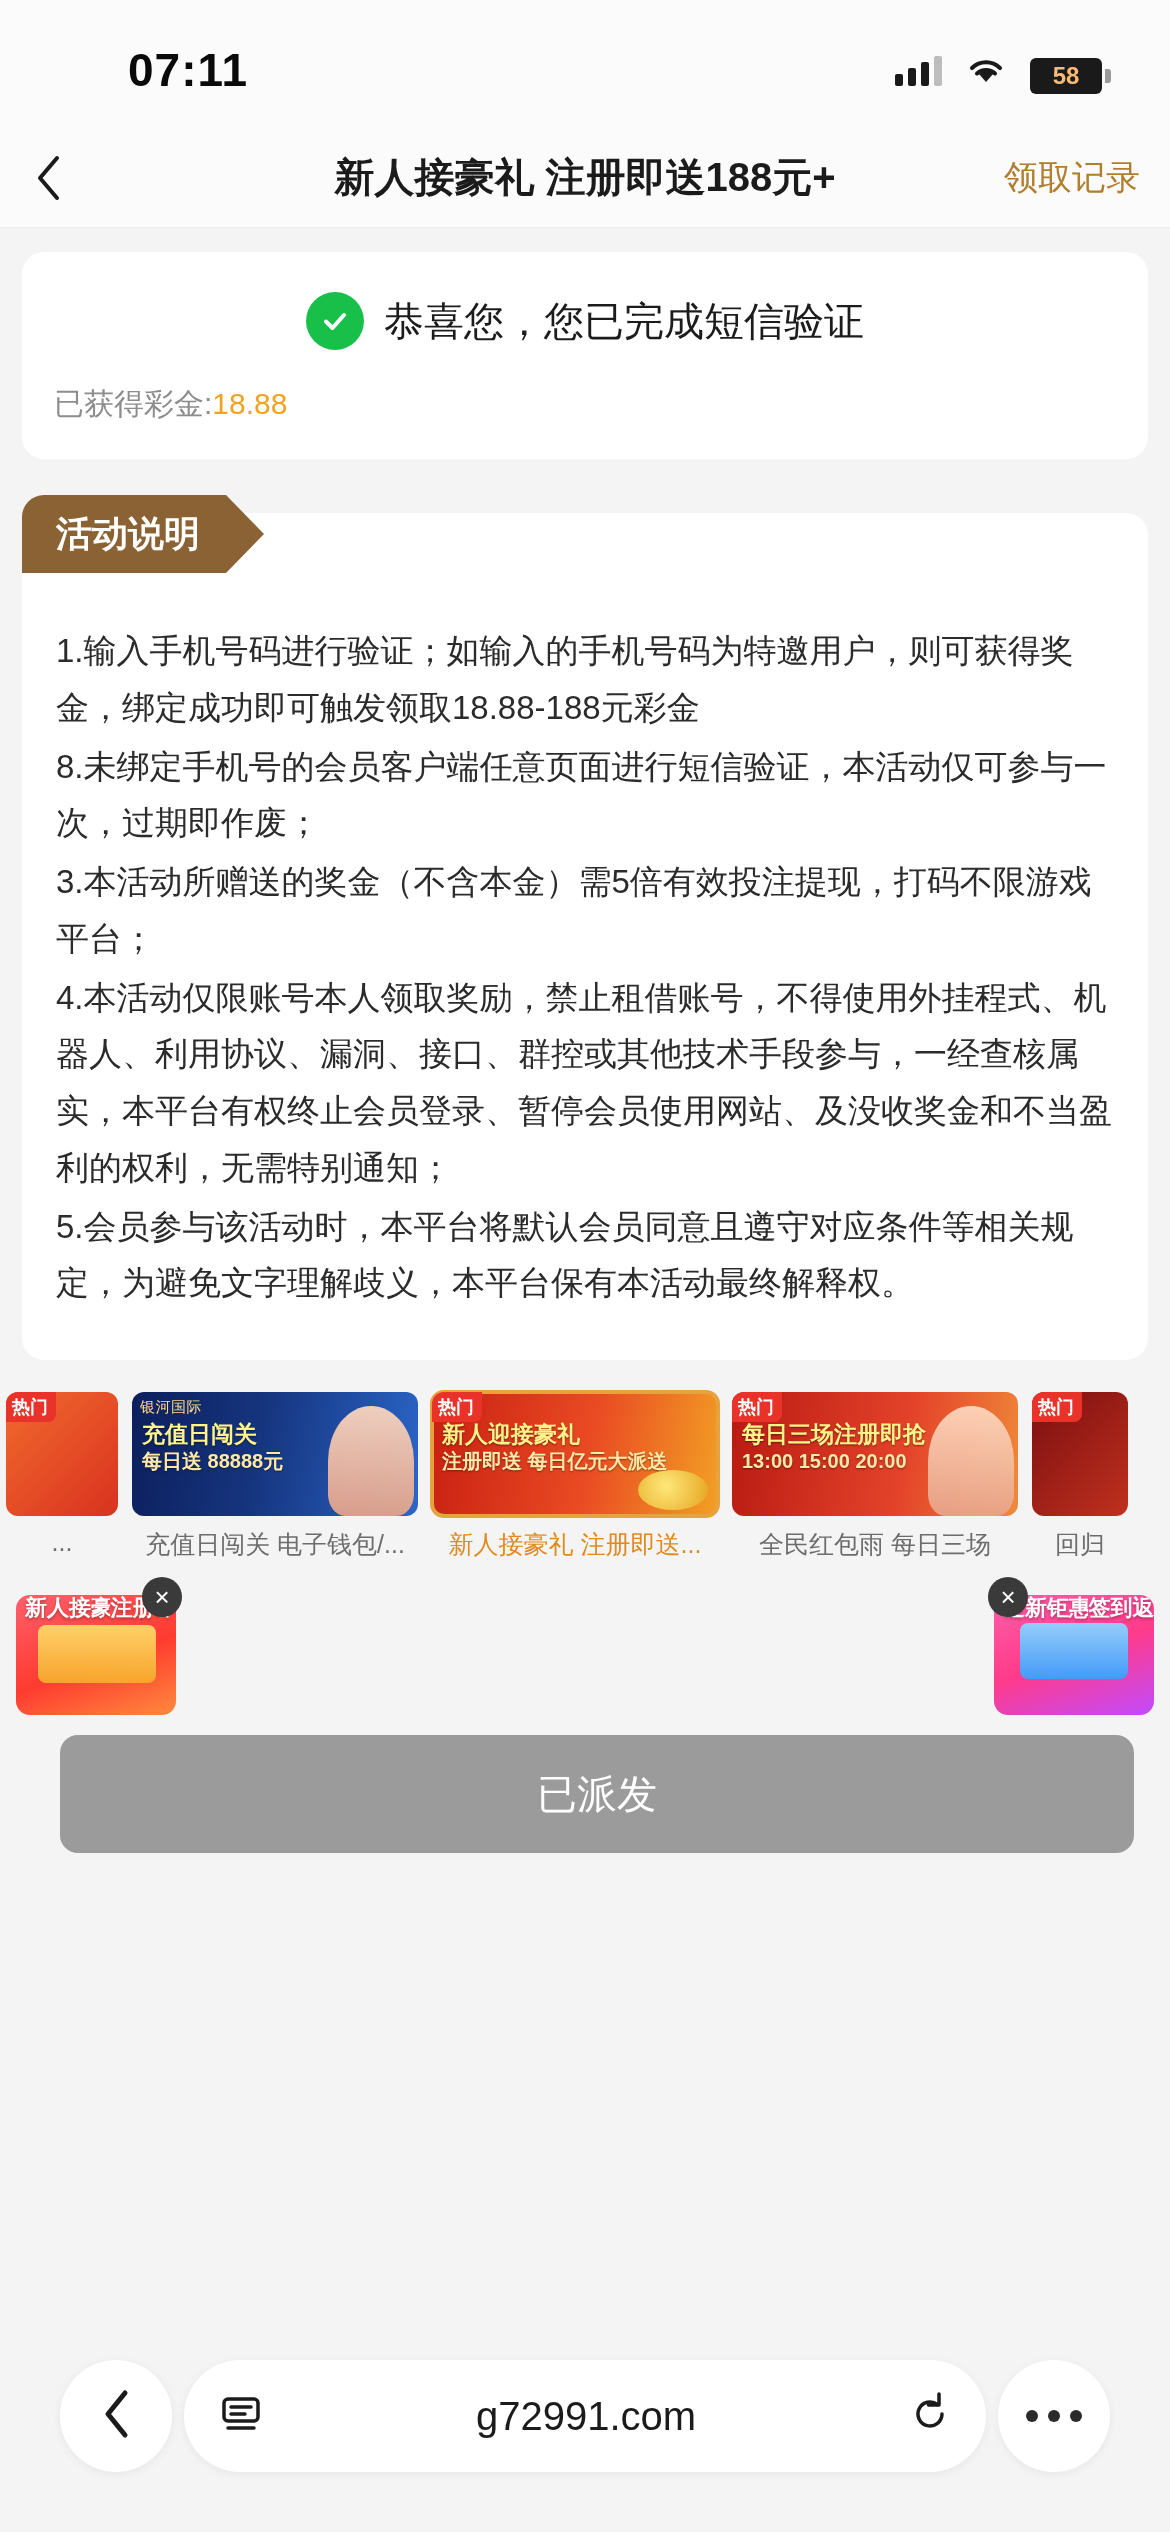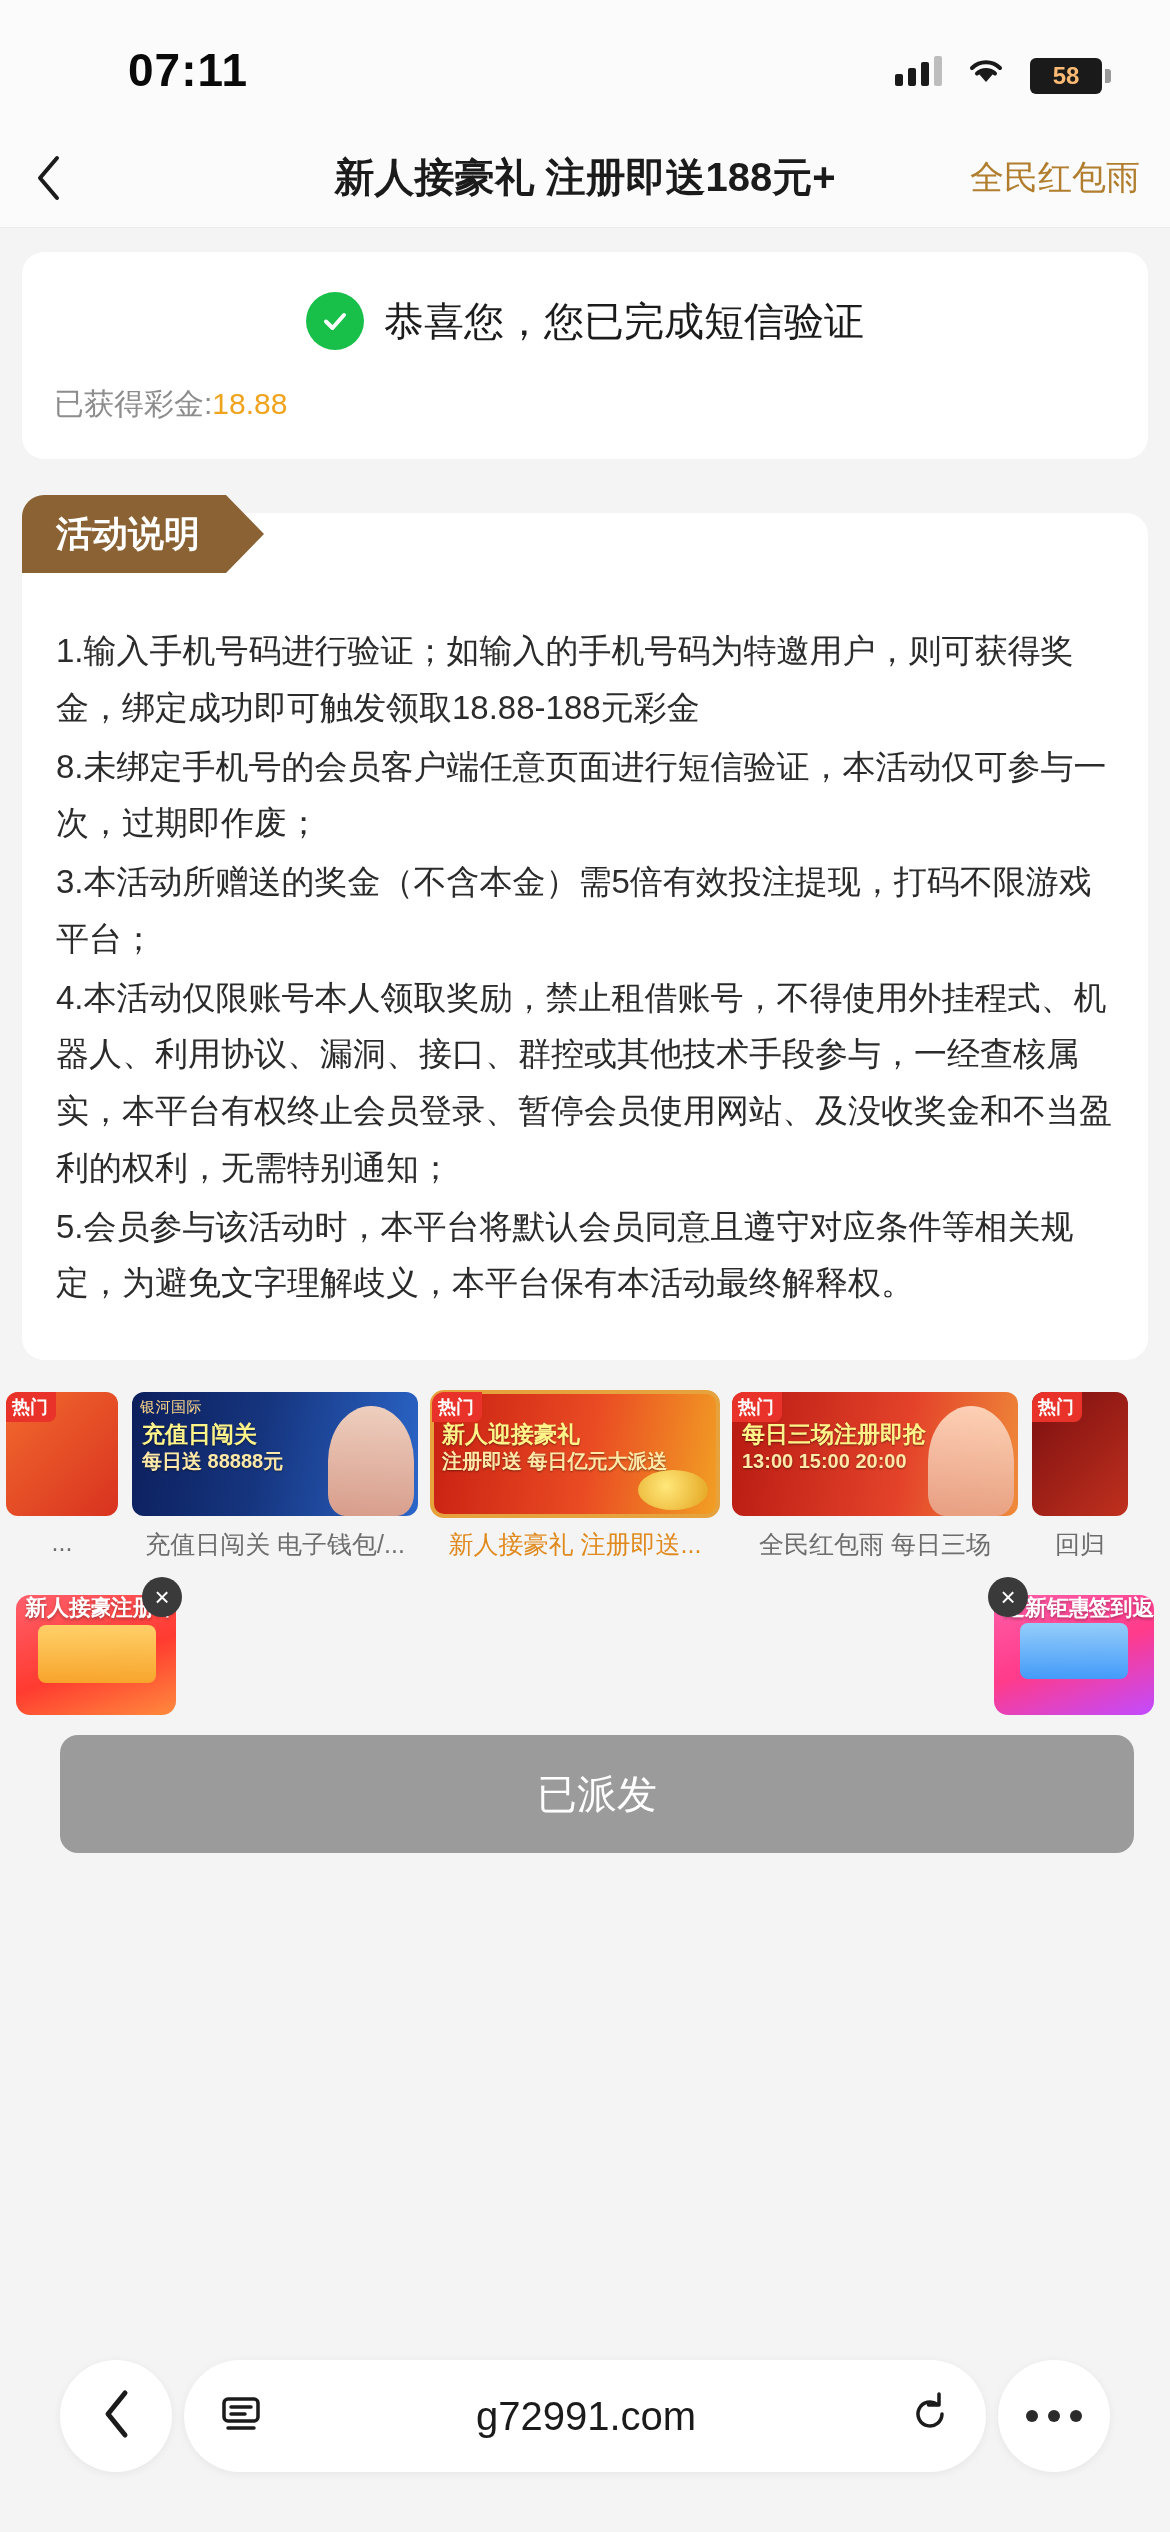--- a/index.html
+++ b/index.html
@@ -437,21 +437,21 @@
 
   <div class="nav-bar">
     <div class="nav-back">
       <span>
         <svg width="26" height="46" viewBox="0 0 26 46">
           <path d="M22 3 L5 23 L22 43" stroke="#1b1b1b" stroke-width="4" fill="none" stroke-linecap="round" stroke-linejoin="round"></path>
         </svg>
       </span>
     </div>
     <div class="nav-title">新人接豪礼 注册即送188元+</div>
-    <div class="nav-action">全民红包雨</div>
+    <div class="nav-action">领取记录</div>
   </div>
 
   <div class="content">
 
     <div class="card verify-card">
       <div class="verify-row">
         <span class="check-circle">
           <svg width="32" height="32" viewBox="0 0 32 32">
             <path d="M7 16.5 L13.5 23 L25 10" stroke="#fff" stroke-width="4" fill="none" stroke-linecap="round" stroke-linejoin="round"></path>
           </svg>

